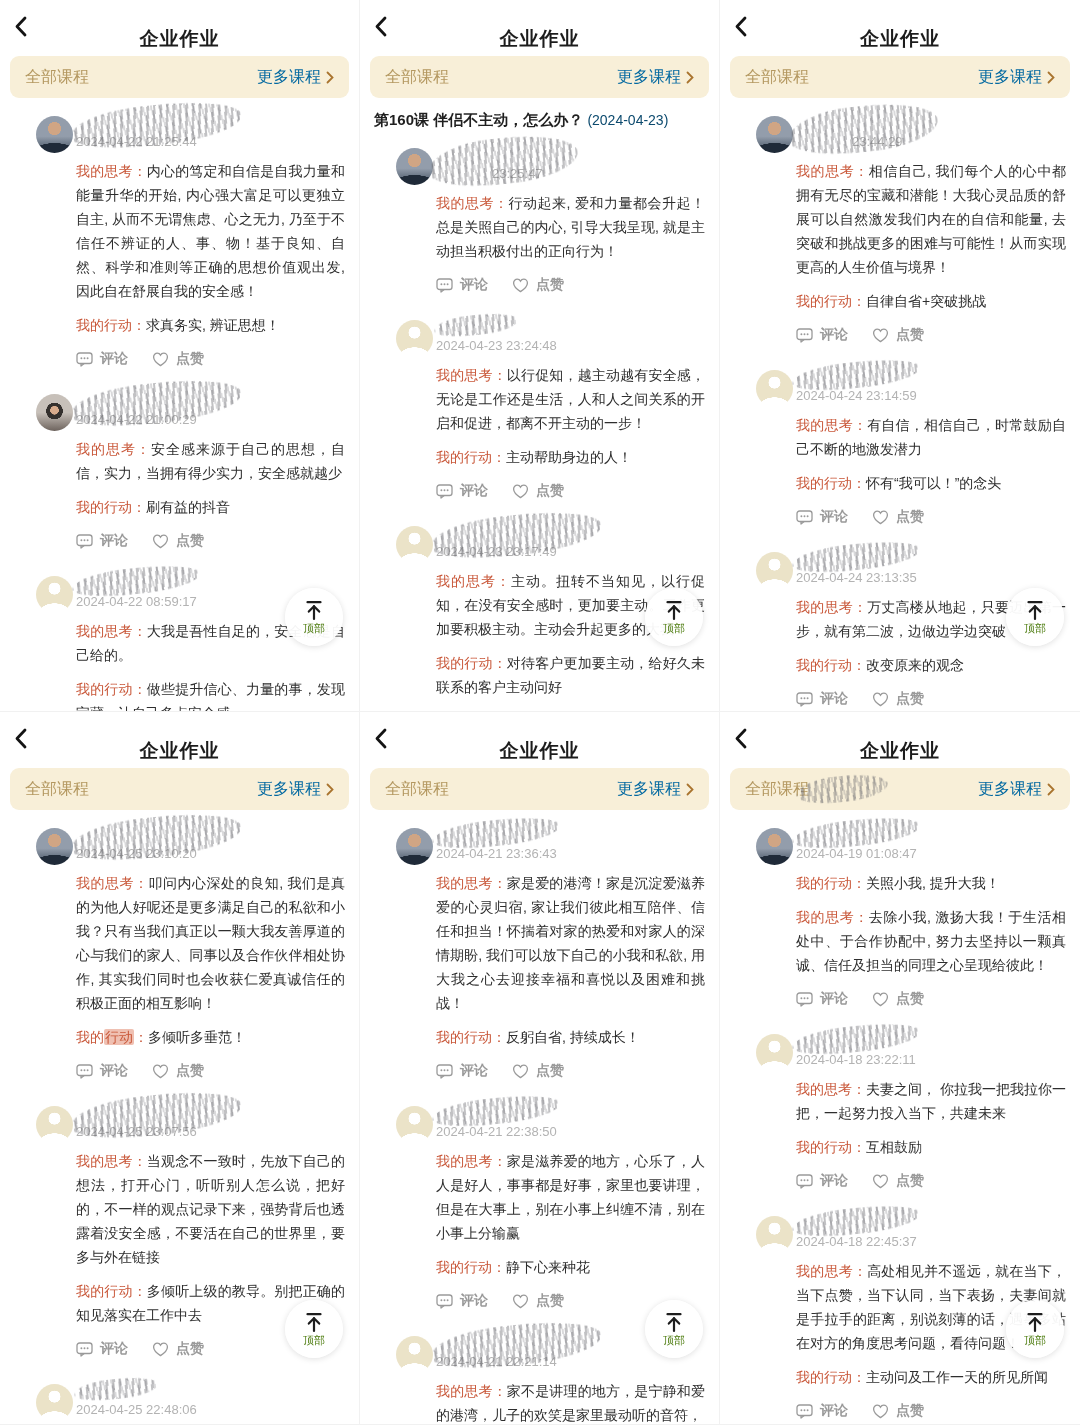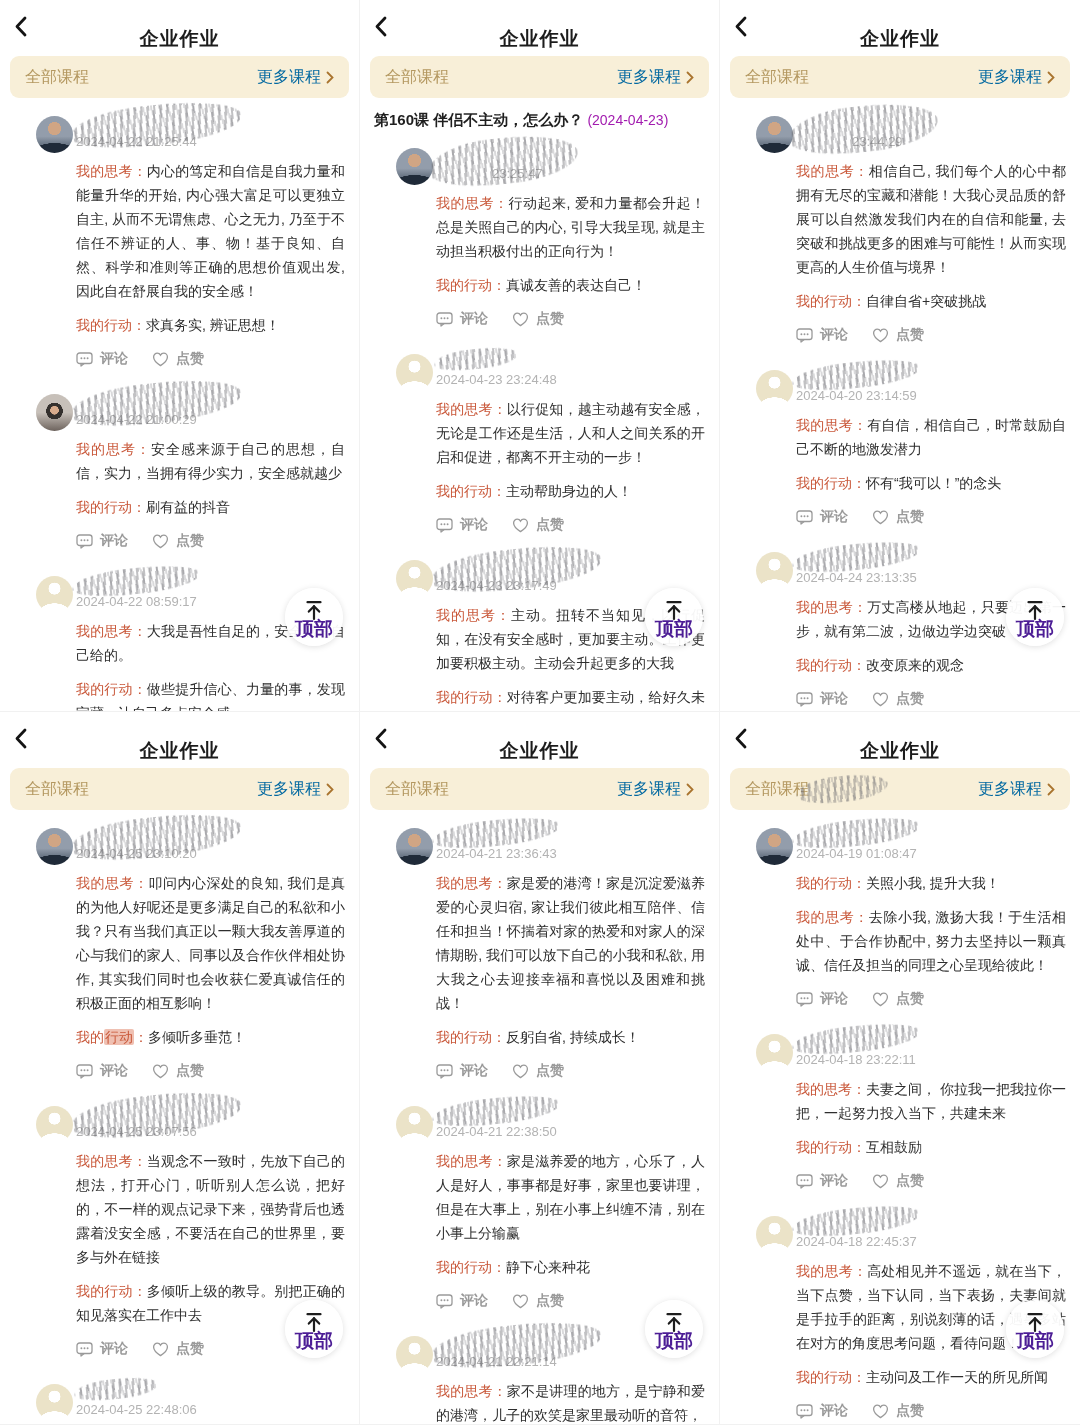--- a/index.html
+++ b/index.html
@@ -12,21 +12,21 @@
   .hdr{position:relative;height:52px;display:flex;align-items:flex-end;justify-content:center;}
   .back{position:absolute;left:14px;top:14px;width:24px;height:24px;display:flex;align-items:center;cursor:pointer;}
   .hdr-title{font-size:19px;font-weight:700;color:#1c1c1c;letter-spacing:1px;}
   
   .tabbar{margin:4px 10px 0 10px;height:42px;background:#f8efd8;border-radius:9px;display:flex;align-items:center;justify-content:space-between;padding:0 15px;position:relative;}
   .tab-all{font-size:16px;color:#b3975f;}
   .tab-more{font-size:16px;color:#0369a1;display:flex;align-items:center;gap:5px;}
   
   .course{margin:13px 14px 0 14px;font-size:15px;color:#1f1f1f;font-weight:700;display:none;}
   .course.on{display:block;}
-  .course .cdate{color:#a21caf;font-weight:400;font-size:14px;}
+  .course .cdate{color:#0c4a6e;font-weight:400;font-size:14px;}
   
   .posts{padding:16px 14px 0 14px;}
   .post{position:relative;padding-left:62px;margin-bottom:24px;}
   .av{position:absolute;left:22px;top:2px;width:37px;height:37px;border-radius:50%;cursor:pointer;}
   .av-ph{background:
      radial-gradient(circle at 50% 34%, #ffffff 0 19%, rgba(255,255,255,0) 20%),
      radial-gradient(90% 52% at 50% 96%, #ffffff 0 42%, rgba(255,255,255,0) 43%),
      #ebe3c8;}
   .av-photo-man{background:
      radial-gradient(circle at 50% 34%, #d0a584 0 21%, rgba(0,0,0,0) 22%),
@@ -49,21 +49,21 @@
   .ts{font-size:13px;color:#b3b3b3;margin-top:3px;position:relative;z-index:1;}
   .ts-ind{padding-left:56px;}
   .para{font-size:14px;line-height:24px;color:#2e2e2e;margin:10px 0 0 0;word-break:break-all;text-align:justify;}
   .lbl{color:#c9583a;}
   .hl{background:#efc0b2;border-radius:2px;padding:0 1px;}
   .acts{display:flex;align-items:center;gap:24px;margin-top:13px;font-weight:bold;}
   .act{display:flex;align-items:center;gap:7px;font-size:14px;color:#9a9a9a;cursor:pointer;}
   
   .topbtn{position:absolute;right:16px;top:588px;width:58px;height:58px;border-radius:50%;background:rgba(255,255,255,.95);
      box-shadow:0 1px 6px rgba(0,0,0,.13);display:flex;flex-direction:column;align-items:center;justify-content:center;z-index:6;cursor:pointer;}
-  .topbtn span{font-size:19px;font-weight:700;color:#4c1d95;line-height:13px;margin-top:1px;}
+  .topbtn span{font-size:11px;font-weight:400;color:#4d7c0f;line-height:13px;margin-top:1px;}
   
   .tab-scrib{position:absolute;left:66px;top:8px;width:92px;height:26px;z-index:4;}
 </style>
 </head>
 <body>
 
 <div class="montage">
     <div class="panel">
     <div class="hdr">
       <span class="back">
@@ -199,23 +199,20 @@
     <div class="posts">
         <div class="post">
     <div class="av av-photo-man"></div>
     <div class="content">
       <div class="namerow"></div>
       <div class="scrib scrib-lg"></div>
       <div class="ts ts-ind">23:25:47</div>
       <p class="para p-thought">
         <span class="lbl">我的思考：</span><span class="t-body">行动起来, 爱和力量都会升起！总是关照自己的内心, 引导大我呈现, 就是主动担当积极付出的正向行为！</span>
       </p>
-      <p class="para p-action">
-        <span class="lbl"><span class="a1">我的</span><span class="a2">行动</span><span class="a3">：</span></span><span class="a-body">真诚友善的表达自己！</span>
-      </p>
       <div class="acts">
         <span class="act">
           <svg width="17" height="15" viewBox="0 0 17 15">
                   <rect x="1" y="1" width="15" height="10.5" rx="2.6" fill="none" stroke="#9a9a9a" stroke-width="1.3"></rect>
                   <path d="M5 11.5 L5 14 L8.2 11.5" fill="none" stroke="#9a9a9a" stroke-width="1.3" stroke-linejoin="round"></path>
                   <circle cx="5.4" cy="6.2" r="0.95" fill="#9a9a9a"></circle>
                   <circle cx="8.5" cy="6.2" r="0.95" fill="#9a9a9a"></circle>
                   <circle cx="11.6" cy="6.2" r="0.95" fill="#9a9a9a"></circle>
                 </svg>
           <span>评论</span>
@@ -336,21 +333,21 @@
           <span>点赞</span>
         </span>
       </div>
     </div>
   </div>
         <div class="post">
     <div class="av av-ph"></div>
     <div class="content">
       <div class="namerow"></div>
       <div class="scrib scrib-md"></div>
-      <div class="ts">2024-04-20 23:14:59</div>
+      <div class="ts">2024-04-24 23:14:59</div>
       <p class="para p-thought">
         <span class="lbl">我的思考：</span><span class="t-body">有自信，相信自己，时常鼓励自己不断的地激发潜力</span>
       </p>
       <p class="para p-action">
         <span class="lbl"><span class="a1">我的</span><span class="a2">行动</span><span class="a3">：</span></span><span class="a-body">怀有“我可以！”的念头</span>
       </p>
       <div class="acts">
         <span class="act">
           <svg width="17" height="15" viewBox="0 0 17 15">
                   <rect x="1" y="1" width="15" height="10.5" rx="2.6" fill="none" stroke="#9a9a9a" stroke-width="1.3"></rect>

